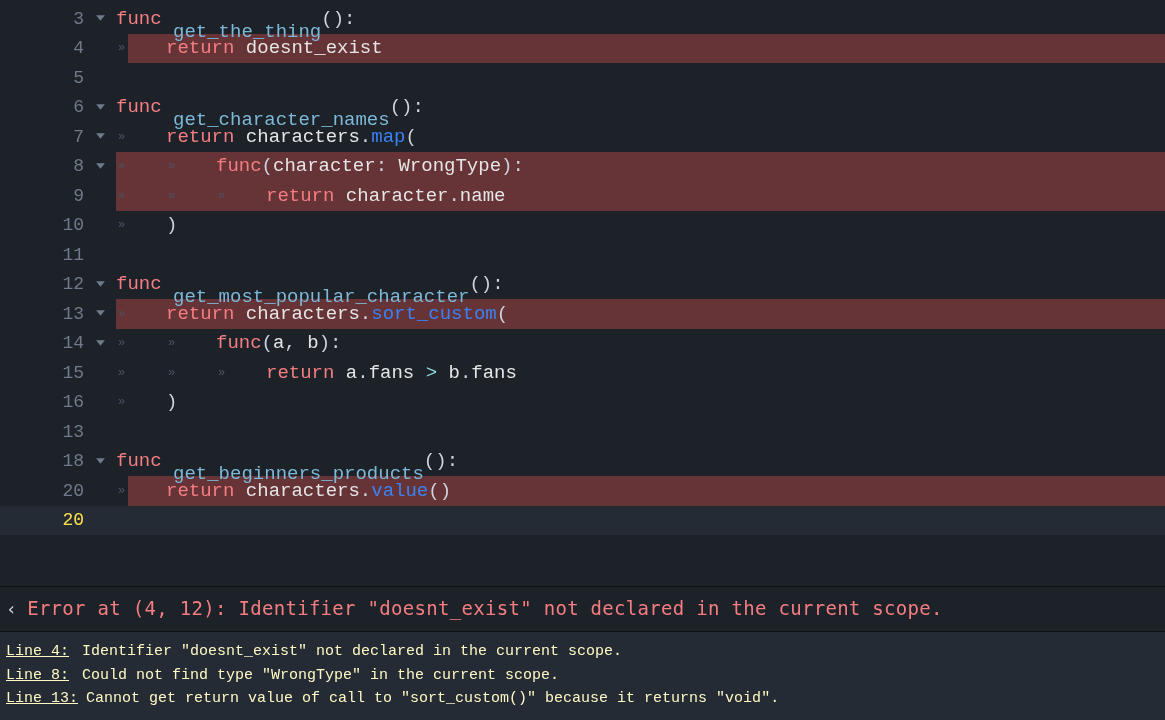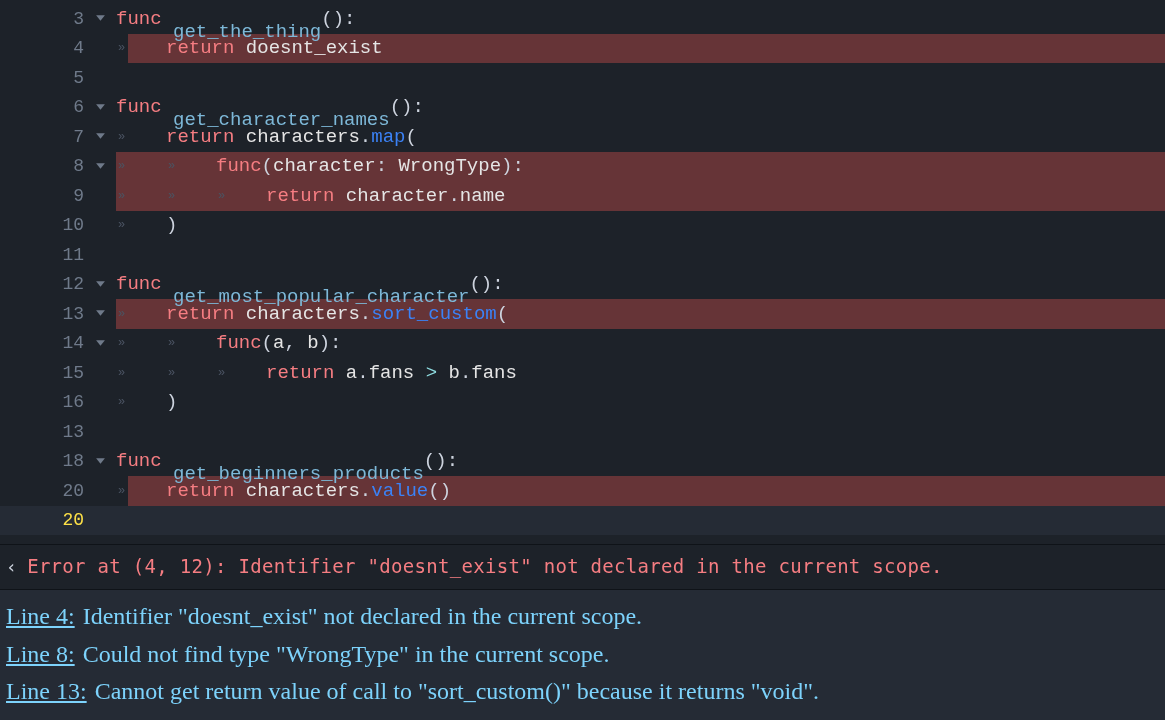--- a/index.html
+++ b/index.html
@@ -107,23 +107,23 @@
     letter-spacing: 0.3px;
   }
   .error-bar .chev {
     color: #cdd3de;
     margin-right: 10px;
     font-size: 18px;
   }
   .problems {
     background: #252b35;
     padding: 8px 6px 10px 6px;
-    font-family: Liberation Serif, serif;
-    font-size: 24px;
-    color: #7dd3fc;
+    font-family: Liberation Mono, monospace;
+    font-size: 15px;
+    color: #fef9c3;
   }
   .problem-row {
     display: flex;
     align-items: baseline;
     line-height: 1.55;
   }
   .problem-line {
     text-decoration: underline;
     margin-right: 8px;
     white-space: nowrap;

